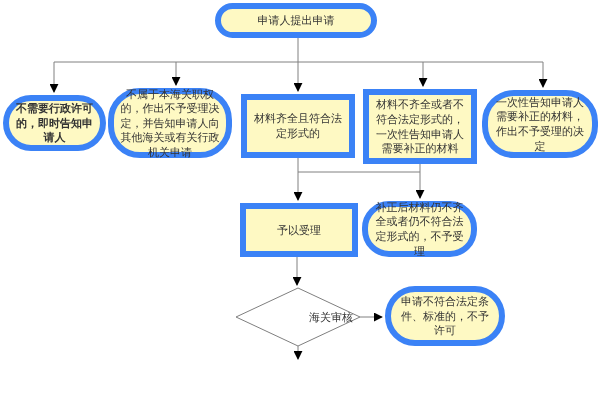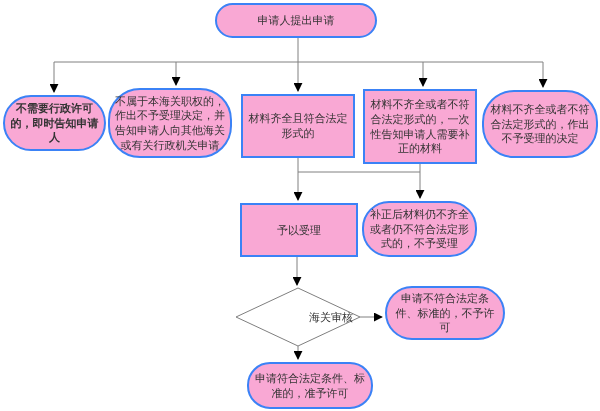--- a/index.html
+++ b/index.html
@@ -3,37 +3,37 @@
 <meta charset="utf-8">
 <style>
   html,body{margin:0;padding:0;background:#ffffff;}
   .canvas{
     position:relative;width:600px;height:411px;background:#ffffff;
     font-family:"Liberation Sans","DejaVu Sans",sans-serif;overflow:hidden;
   }
   .edges{position:absolute;left:0;top:0;width:600px;height:411px;}
   .node{
     position:absolute;box-sizing:border-box;
-    border:2px solid #3b82f6;background:#f9a8d4;
+    border:6px solid #3b82f6;background:#fef9c3;
     display:flex;align-items:center;justify-content:center;
     text-align:center;font-size:11px;color:#333333;line-height:1.32;
     padding:2px 5px;
   }
   .stadium{border-radius:30px;}
   .plain{border:none;background:transparent;}
   #n-start{left:215px;top:3px;width:162px;height:35px;border-radius:18px;}
   #n-no-license{left:3px;top:95px;width:103px;height:56px;border-radius:28px;font-weight:bold;}
   #n-not-jurisdiction{left:108px;top:88px;width:124px;height:70px;border-radius:32px;}
   #n-complete{left:241px;top:94px;width:114px;height:64px;}
   #n-incomplete{left:363px;top:89px;width:114px;height:75px;}
   #n-not-qualified{left:482px;top:90px;width:116px;height:68px;border-radius:32px;}
   #n-accept{left:240px;top:203px;width:118px;height:54px;}
   #n-still-incomplete{left:362px;top:201px;width:115px;height:56px;border-radius:27px;}
   #n-review-label{left:238px;top:295px;width:120px;height:44px;justify-content:flex-end;}
-  #n-not-permitted{left:385px;top:286px;width:120px;height:54px;border-radius:30px;}
+  #n-not-permitted{left:385px;top:286px;width:120px;height:60px;border-radius:30px;}
   #n-permitted{left:247px;top:362px;width:126px;height:47px;border-radius:23px;}
 </style>
 </head>
 <body>
 
 <div class="canvas">
 
   <svg class="edges" width="600" height="411" viewBox="0 0 600 411" xmlns="http://www.w3.org/2000/svg">
     <defs>
       <marker id="arrow" viewBox="0 0 10 10" refX="9" refY="5" markerWidth="9" markerHeight="9" orient="auto">
@@ -82,36 +82,33 @@
 
   <div class="node" id="n-complete">
     <span>材料齐全且符合法定形式的</span>
   </div>
 
   <div class="node" id="n-incomplete">
     <span>材料不齐全或者不符合法定形式的，一次性告知申请人需要补正的材料</span>
   </div>
 
   <div class="node stadium" id="n-not-qualified">
-    <span>材料不齐全或者不符合法定形式的，作出不予受理的决定</span>
+    <span>一次性告知申请人需要补正的材料，作出不予受理的决定</span>
   </div>
 
   <div class="node" id="n-accept">
     <span>予以受理</span>
   </div>
 
   <div class="node stadium" id="n-still-incomplete">
     <span>补正后材料仍不齐全或者仍不符合法定形式的，不予受理</span>
   </div>
 
   <div class="node plain" id="n-review-label">
     <span>海关审核</span>
   </div>
 
   <div class="node stadium" id="n-not-permitted">
     <span>申请不符合法定条件、标准的，不予许可</span>
   </div>
 
-  <div class="node stadium" id="n-permitted">
-    <span>申请符合法定条件、标准的，准予许可</span>
-  </div>
 
 </div>
 
 </body></html>

